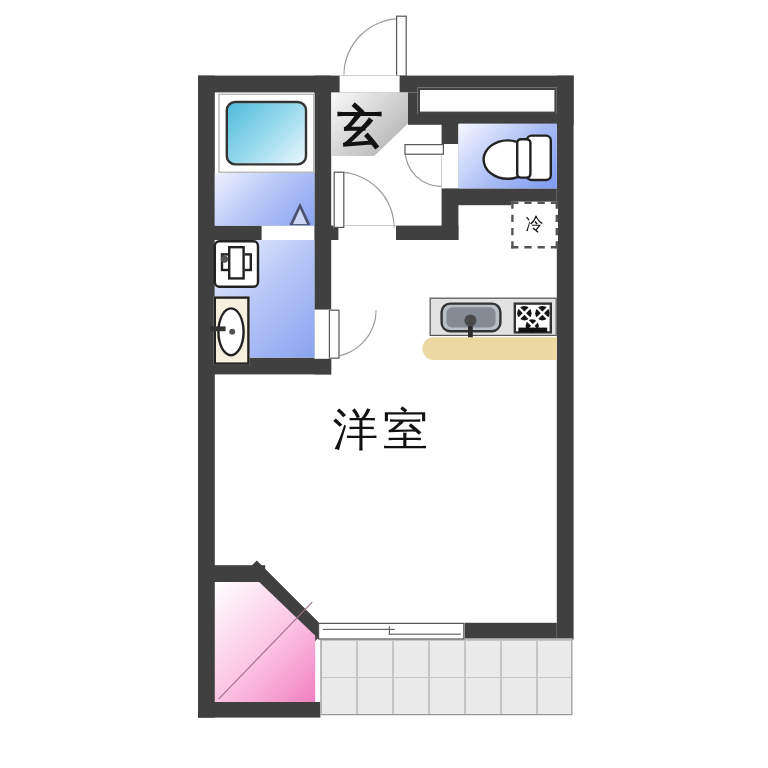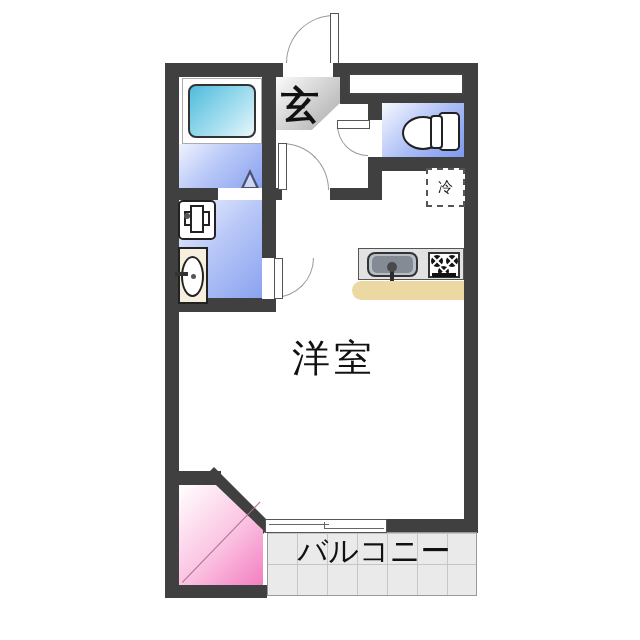--- a/index.html
+++ b/index.html
@@ -85,38 +85,37 @@
   <div class="abs" style="left:372px;top:256px;width:41px;height:17px;background:#858b94;border-radius:5px;"></div>
   <div class="abs" style="left:390px;top:264px;width:4px;height:19px;background:#2c2c2c;border-radius:2px;"></div>
   <div class="abs" style="left:387px;top:262px;width:10px;height:10px;background:#4a4a4a;border-radius:50%;"></div>
   <div class="abs" style="left:428px;top:252px;width:32px;height:26px;background:#fff;border:2px solid #333;box-sizing:border-box;"></div>
   <div class="burner" style="left:431px;top:255px;width:12px;height:12px;"></div>
   <div class="burner" style="left:446px;top:255px;width:12px;height:12px;"></div>
   <div class="burner" style="left:438px;top:266px;width:11px;height:11px;"></div>
   <div class="abs" style="left:432px;top:273px;width:24px;height:4px;background:#111;"></div>
   <div class="abs" style="left:352px;top:281px;width:112px;height:19px;background:#ecd8a2;border-radius:10px 0 0 10px;"></div>
 
-  <div class="label" style="left:292px;top:333px;font-size:38px;letter-spacing:4px;">洋室</div>
+  <div class="label" style="left:277px;top:333px;font-size:38px;letter-spacing:4px;">洋室</div>
 
   <div class="arc" style="left:282px;top:143px;width:47px;height:47px;border-top:1px solid #999;border-right:1px solid #999;border-top-right-radius:100% 100%;"></div>
   <div class="leaf" style="left:278px;top:143px;width:9px;height:47px;"></div>
 
   <div class="arc" style="left:337px;top:125px;width:31px;height:31px;border-left:1px solid #999;border-bottom:1px solid #999;border-bottom-left-radius:100% 100%;"></div>
   <div class="leaf" style="left:337px;top:120px;width:33px;height:9px;"></div>
 
   <div class="arc" style="left:274px;top:258px;width:40px;height:40px;border-right:1px solid #999;border-bottom:1px solid #999;border-bottom-right-radius:100% 100%;"></div>
   <div class="leaf" style="left:274px;top:258px;width:9px;height:41px;"></div>
 
   <div class="abs" style="left:179px;top:485px;width:84px;height:100px;background:linear-gradient(135deg,#ffffff 0%,#fbc3e2 55%,#f27fc1 100%);
               clip-path:polygon(0 0,44% 0,100% 45%,100% 100%,0 100%);"></div>
   <div class="abs" style="left:182px;top:582px;width:112px;height:1px;background:#a8718f;transform:rotate(-46deg);transform-origin:0 0;"></div>
 
   <div class="abs" style="left:267px;top:532px;width:210px;height:64px;background:#eaeaea;border:1px solid #999;box-sizing:border-box;
               background-image:repeating-linear-gradient(90deg,transparent 0 29px,#c6c6c6 29px 30px),
                                repeating-linear-gradient(0deg,transparent 0 30px,#c6c6c6 30px 31px);"></div>
-  <div class="label" style="left:277px;top:531px;width:194px;text-align:center;font-size:30px;font-weight:500;">バルコニー</div>
 
   <div class="abs" style="left:265px;top:519px;width:122px;height:14px;background:#fff;border:1px solid #555;box-sizing:border-box;"></div>
   <div class="tileline" style="left:269px;top:524px;width:60px;height:1px;background:#666;"></div>
   <div class="tileline" style="left:324px;top:528px;width:60px;height:1px;background:#666;"></div>
   <div class="tileline" style="left:324px;top:522px;width:1px;height:7px;background:#666;"></div>
 
 </div>
 
 </body></html>

